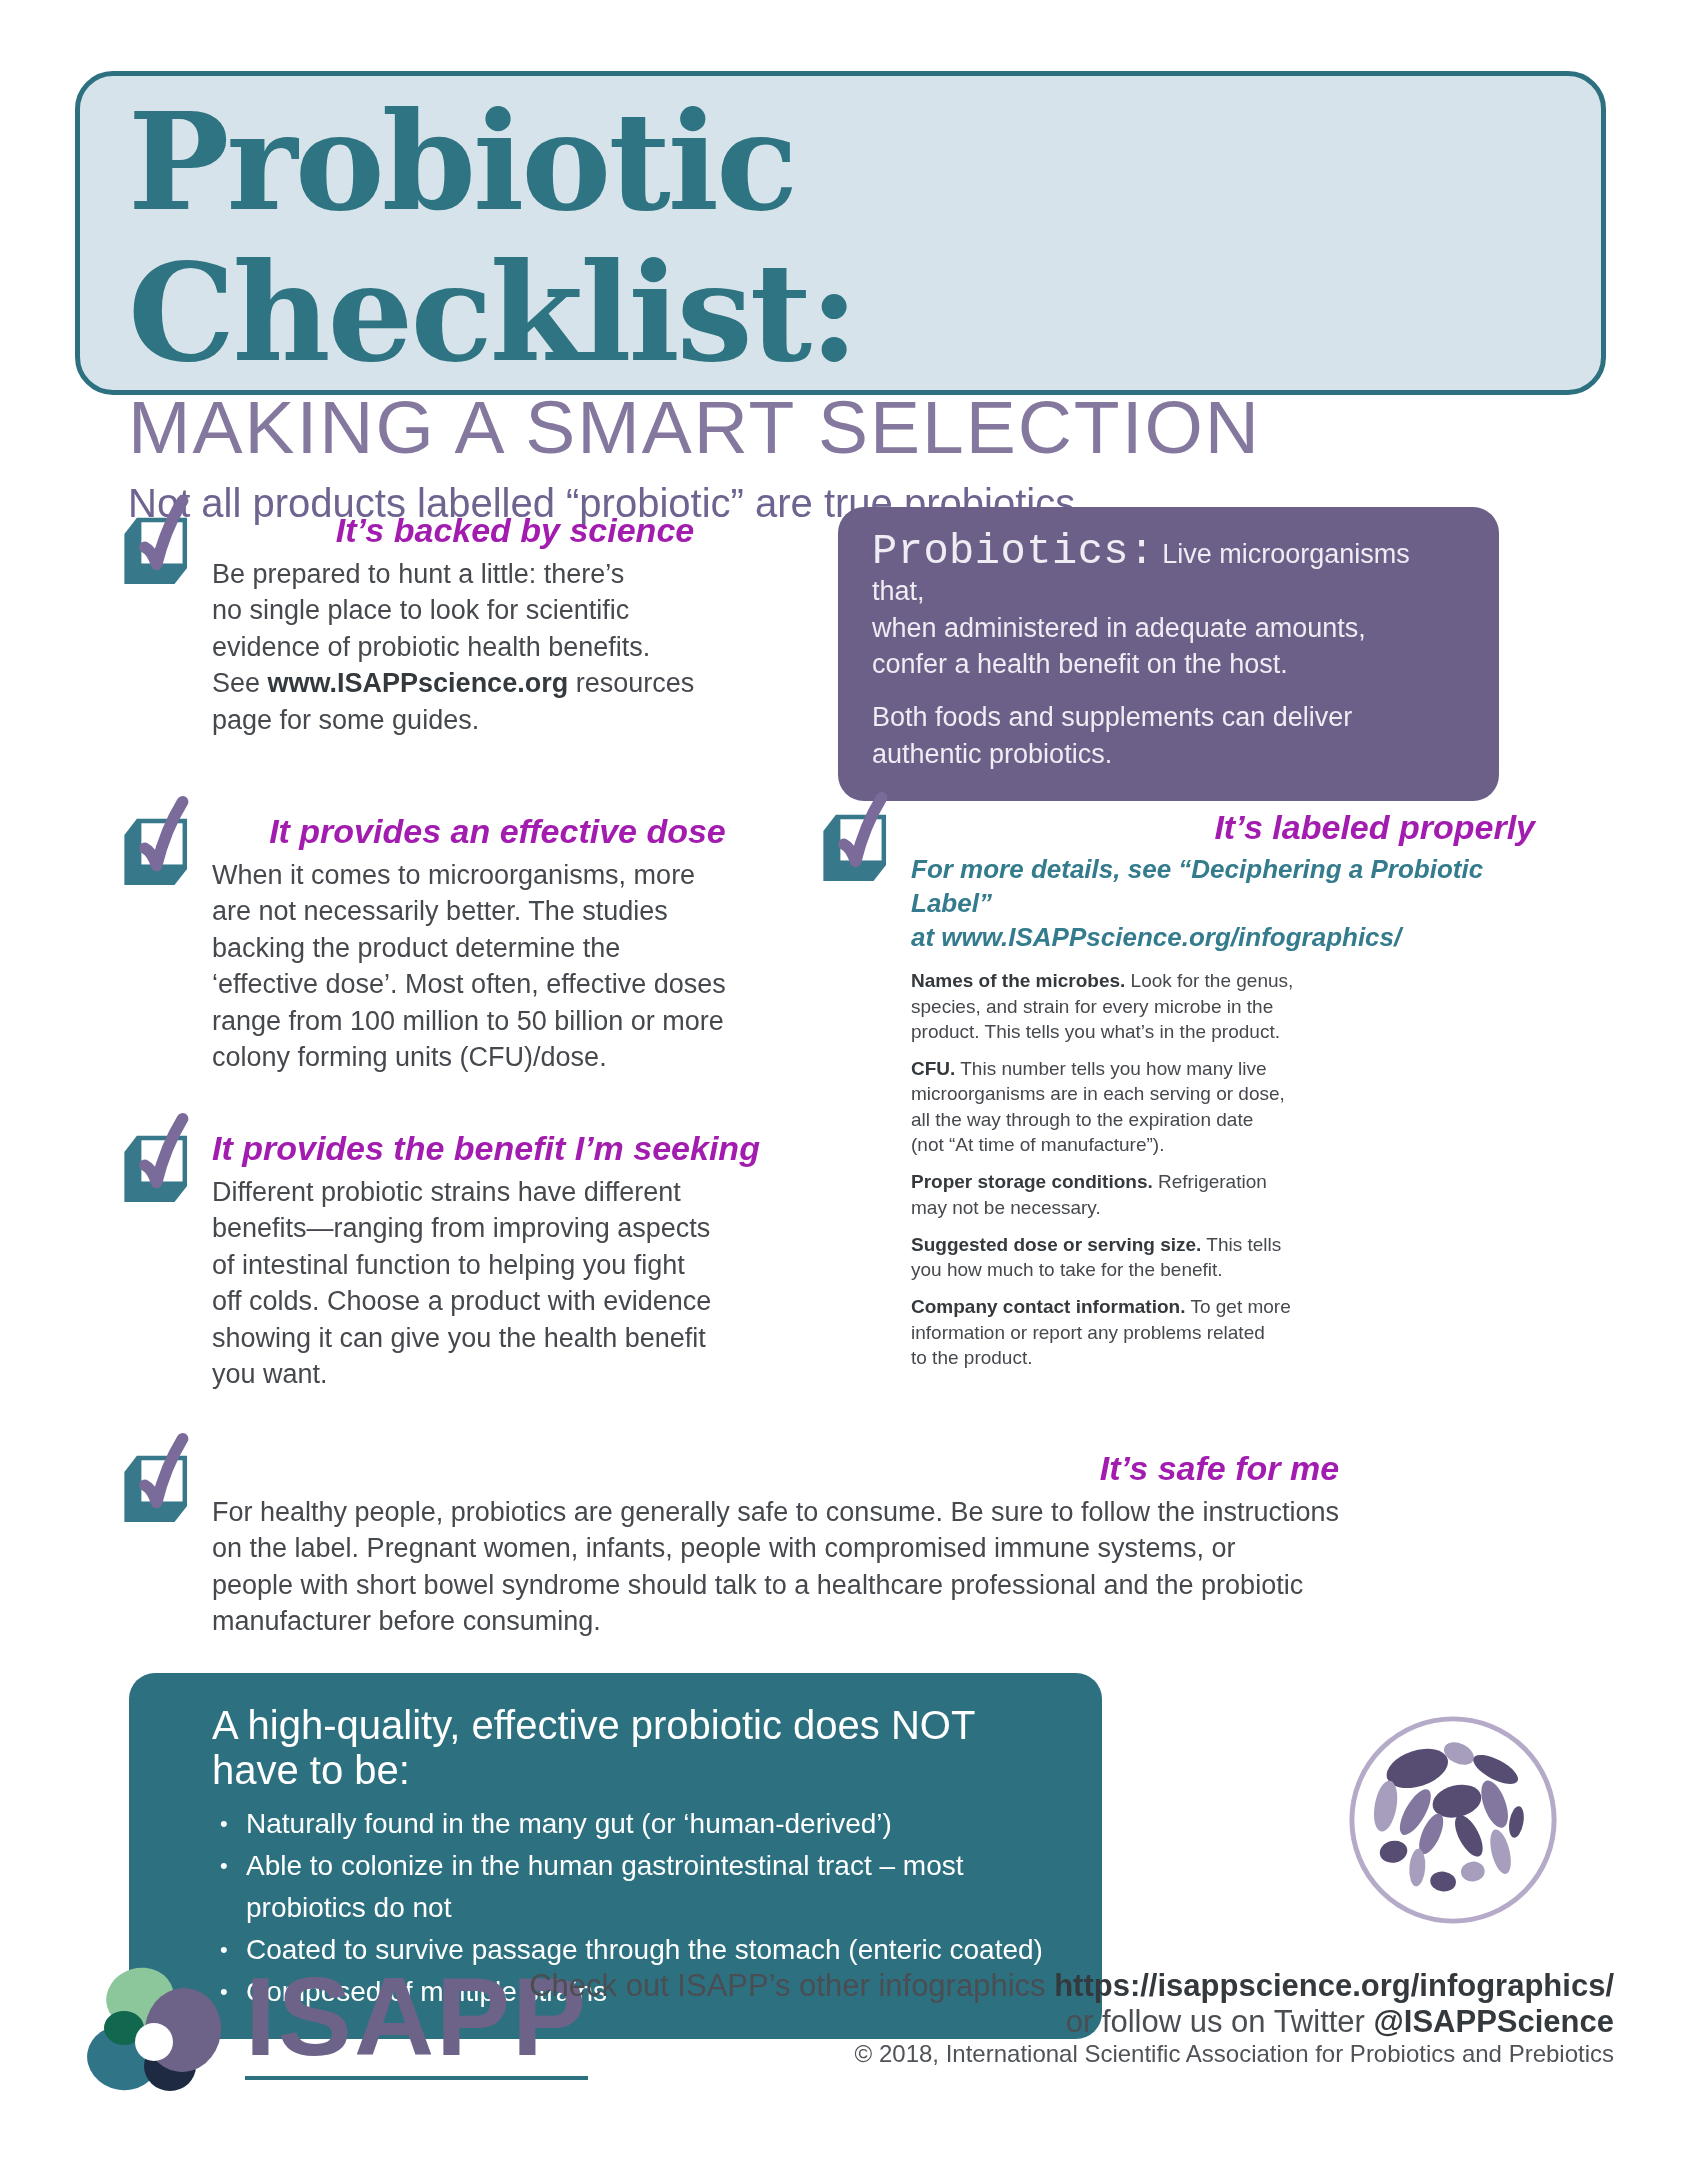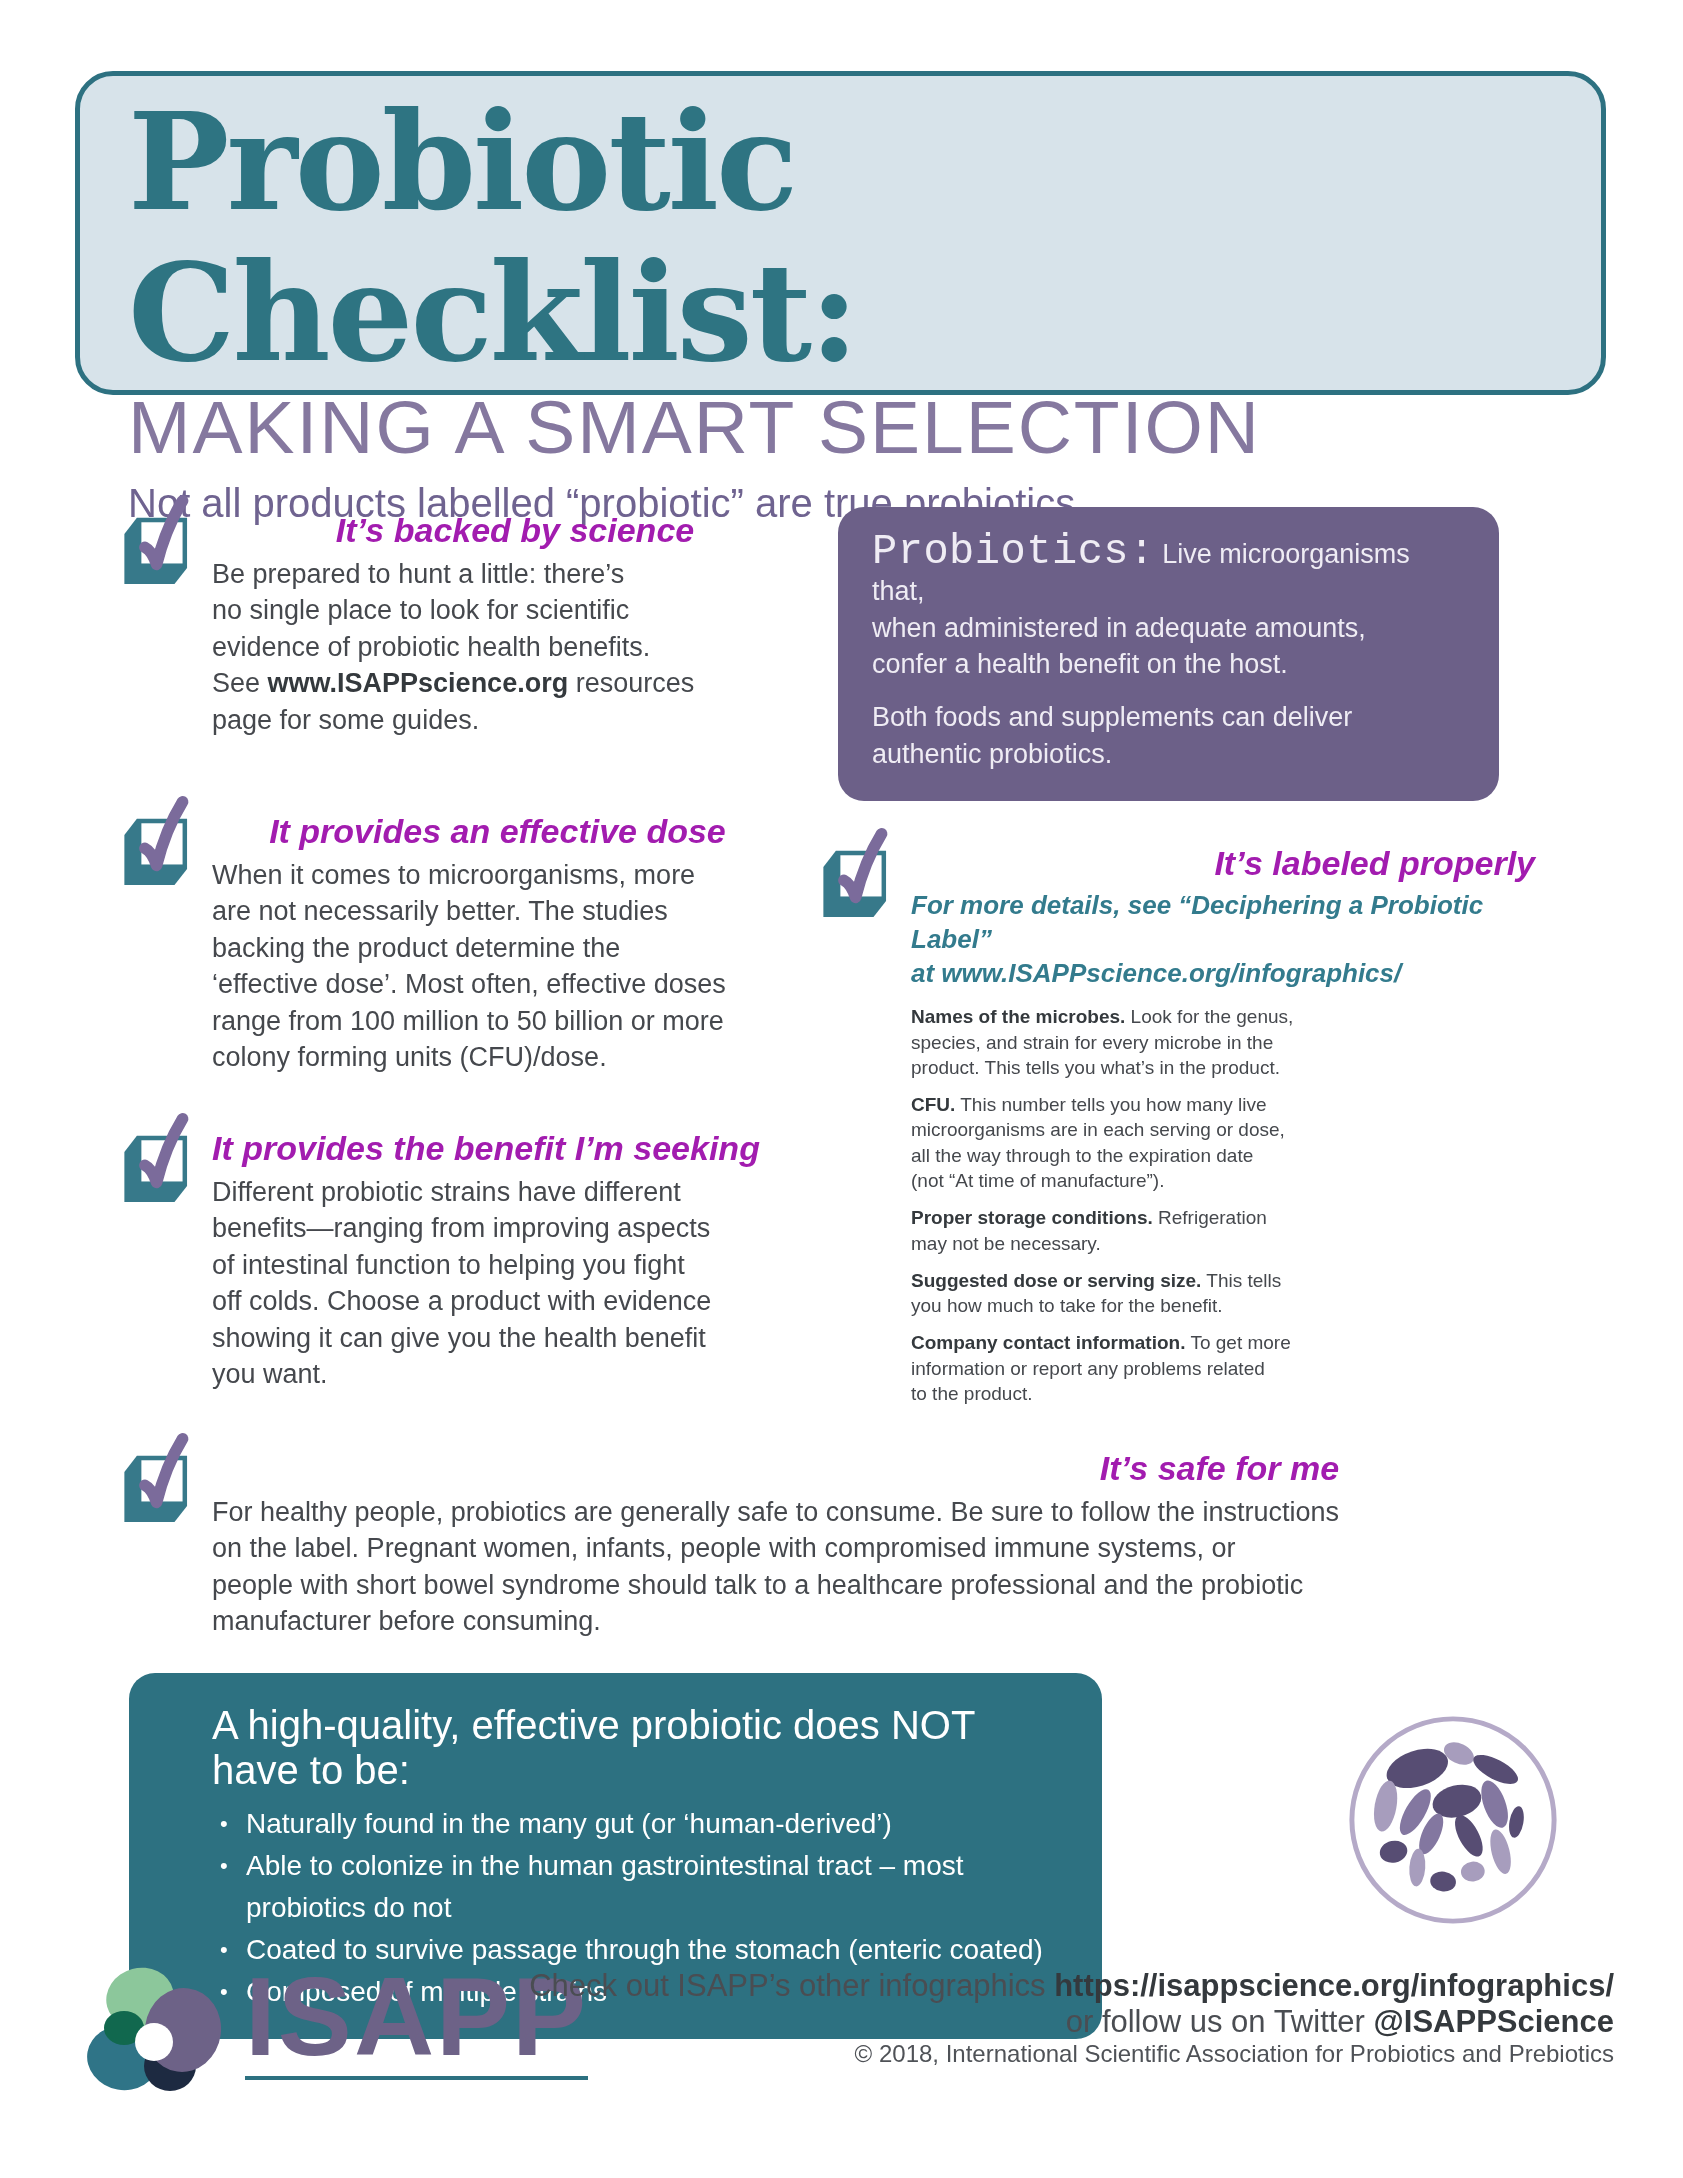--- a/index.html
+++ b/index.html
@@ -26,21 +26,21 @@
   .s4{left:119px;top:1449px;width:1475px;}
 
   
   .def-box{position:absolute;left:838px;top:507px;width:661px;box-sizing:border-box;background:#6c6088;
            border-radius:26px;padding:24px 34px 28px;color:#efecf4;}
   .def-box p{margin:0;font-size:27px;line-height:1.36;white-space:pre-line;}
   .def-box p + p{margin-top:16px;}
   .def-lead{font-size:42px;line-height:1;letter-spacing:0.5px;font-family:Liberation Mono, monospace;}
 
   
-  .labeled{position:absolute;left:818px;top:844px;width:717px;}
+  .labeled{position:absolute;left:818px;top:808px;width:717px;}
   .labeled-head{display:flex;gap:16px;}
   .note{margin:2px 0 0;font-size:26px;font-style:italic;font-weight:bold;color:#337b8d;line-height:1.3;
         white-space:pre-line;}
   .label-paras{margin-top:14px;margin-left:93px;}
   .label-paras p{margin:0 0 12px;font-size:19px;line-height:1.33;color:#45484d;white-space:pre-line;}
 
   
   .not-box{position:absolute;left:129px;top:1673px;width:973px;box-sizing:border-box;background:#2d7181;
            border-radius:26px;padding:30px 40px 26px 83px;color:#ffffff;}
   .not-box h3{margin:0 0 10px;font-size:40px;font-weight:400;}

